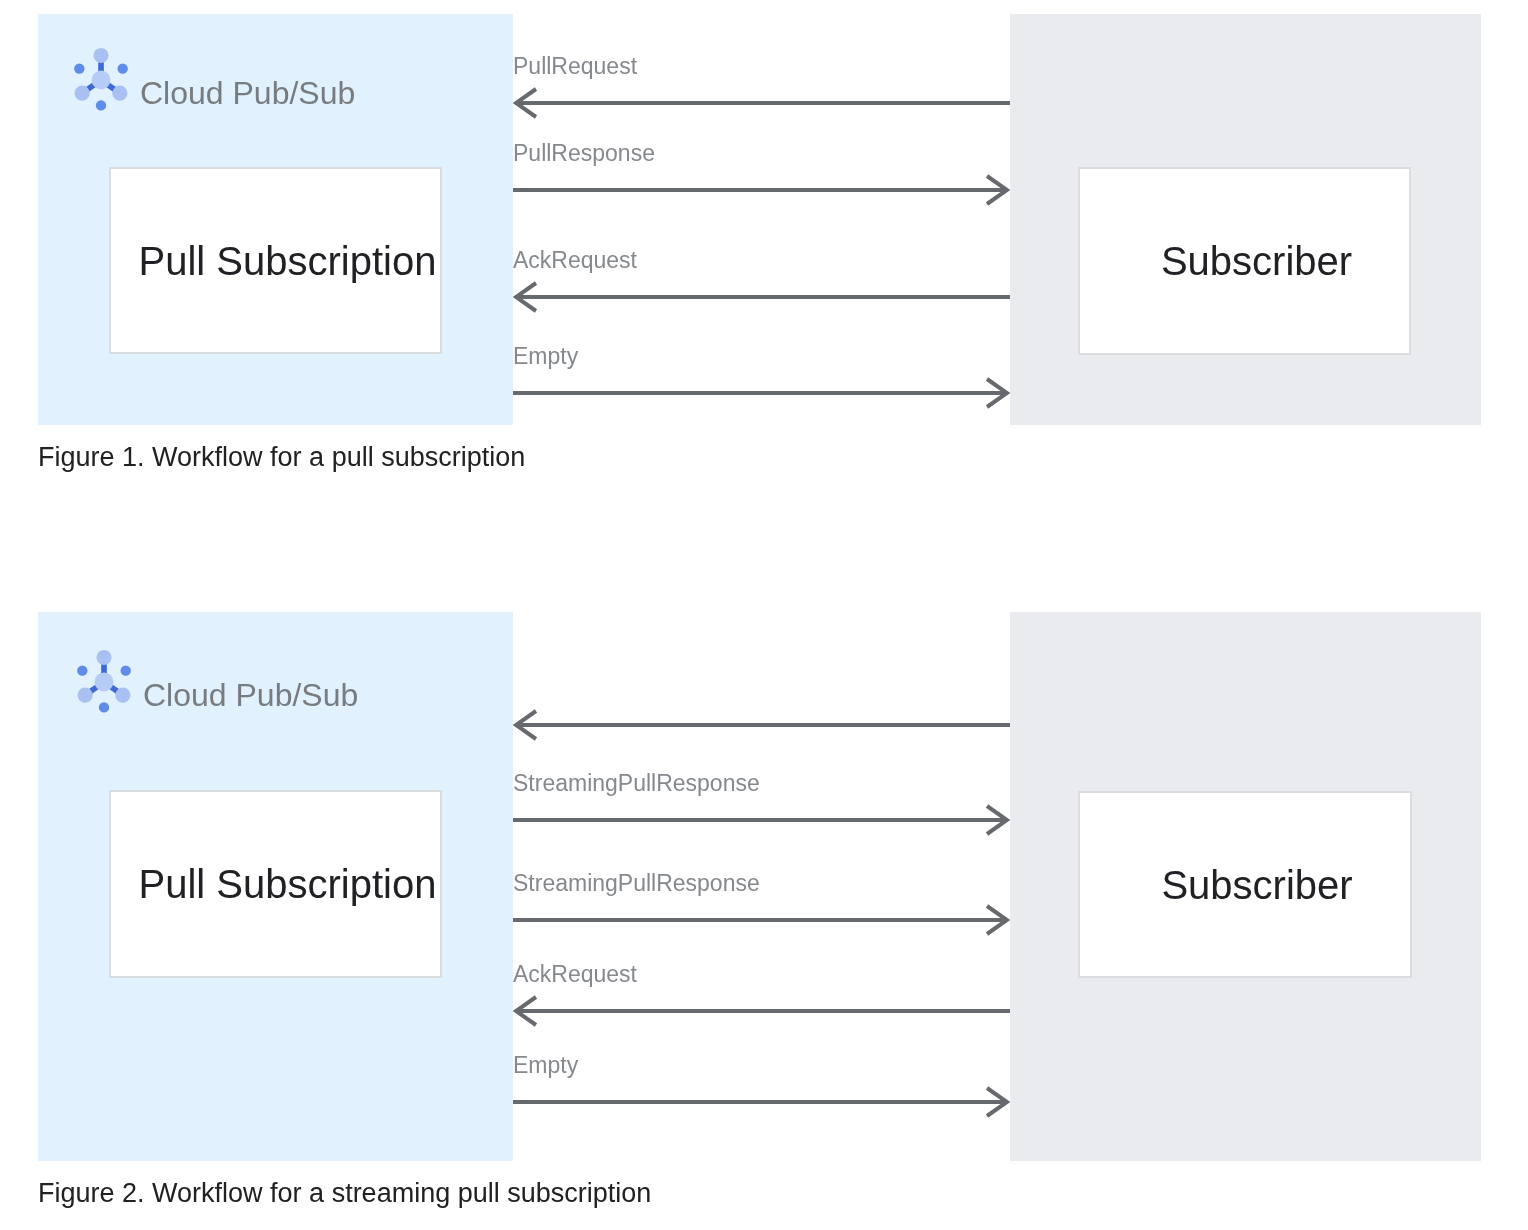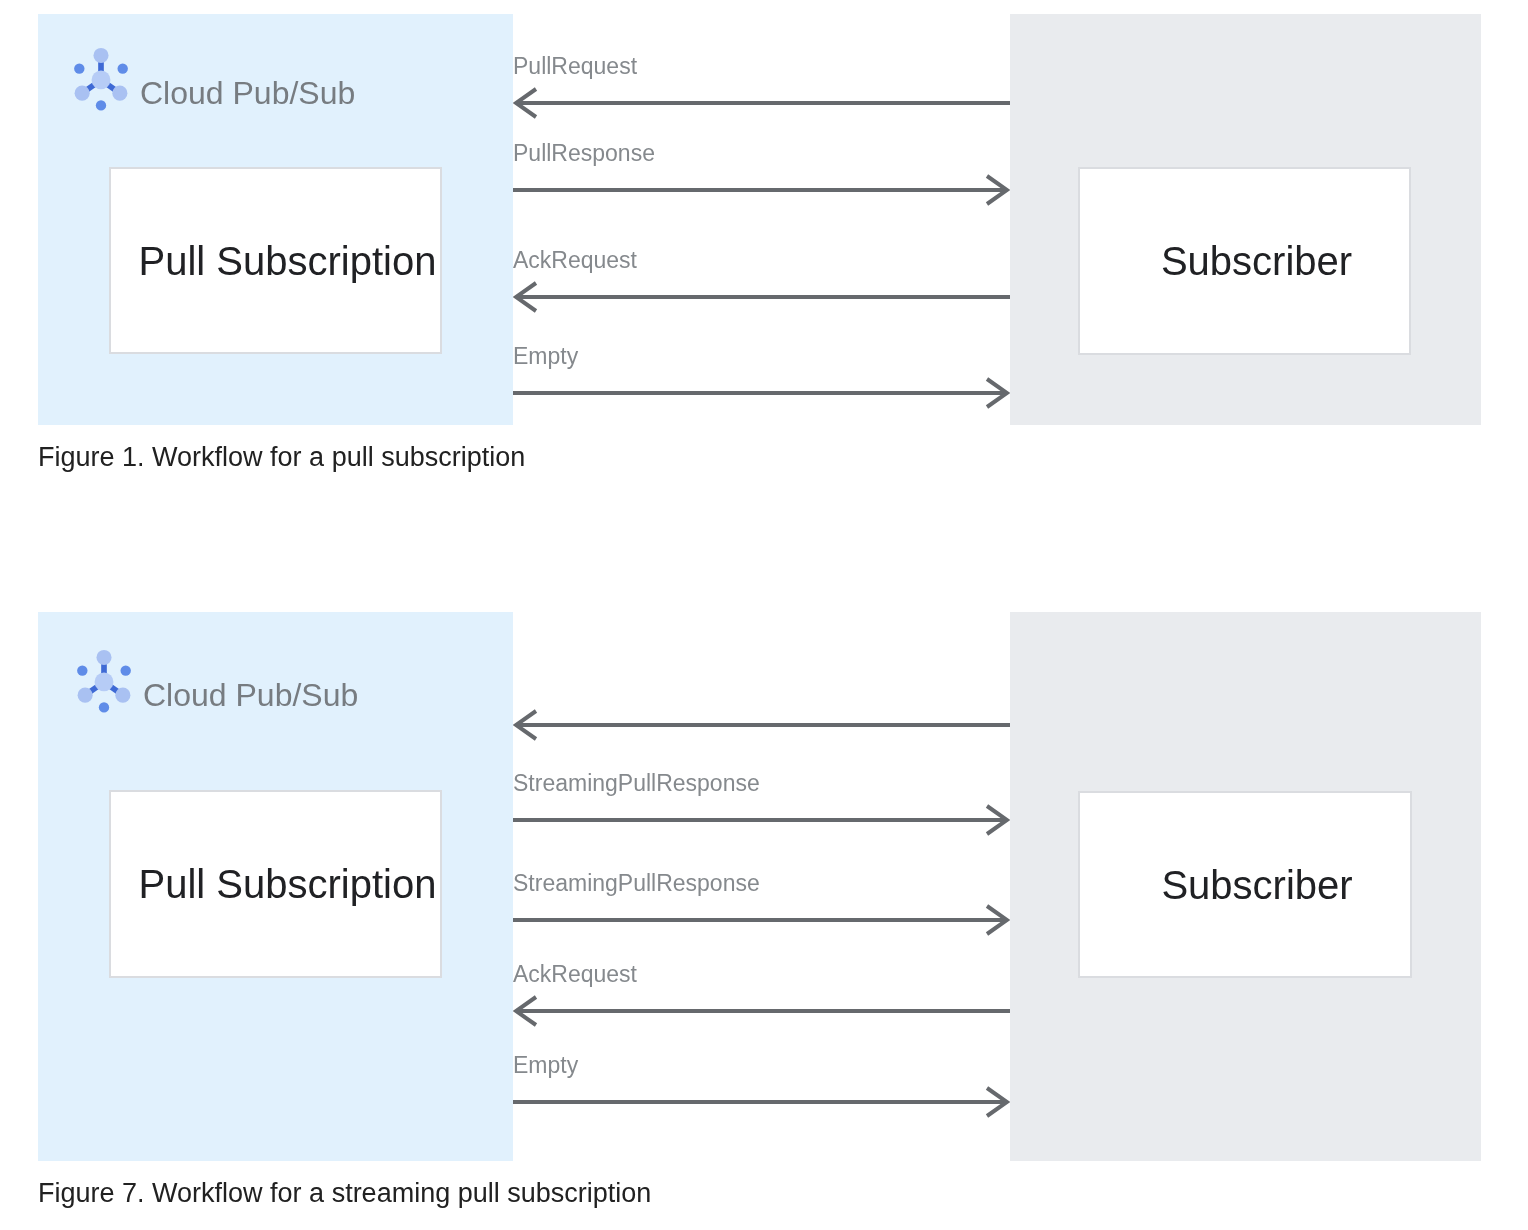--- a/index.html
+++ b/index.html
@@ -201,17 +201,17 @@
   </div>
   <div class="arrow-row" style="top:1048px;">
     <div class="arrow-label">Empty</div>
     <svg class="arrow-svg" width="497" height="40" viewBox="0 0 497 40">
       <line class="shaft" y1="20" y2="20" x1="0" x2="494"></line>
         <polyline class="head" points="474,6 494,20 474,34"></polyline>
     </svg>
   </div>
 
   <div class="caption" style="top:1176px;">
-    <span class="cap-b">Figure 7.</span>
+    <span class="cap-b">Figure 2.</span>
     <span>Workflow for a streaming pull subscription</span>
   </div>
 
 </div>
 
 </body></html>

